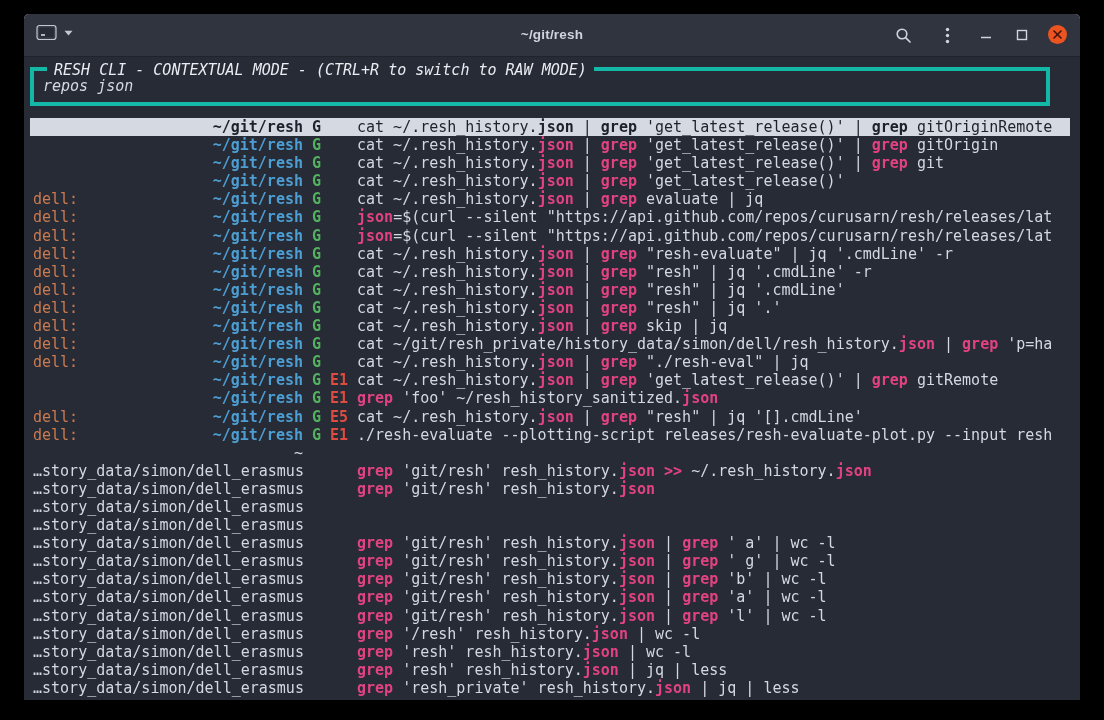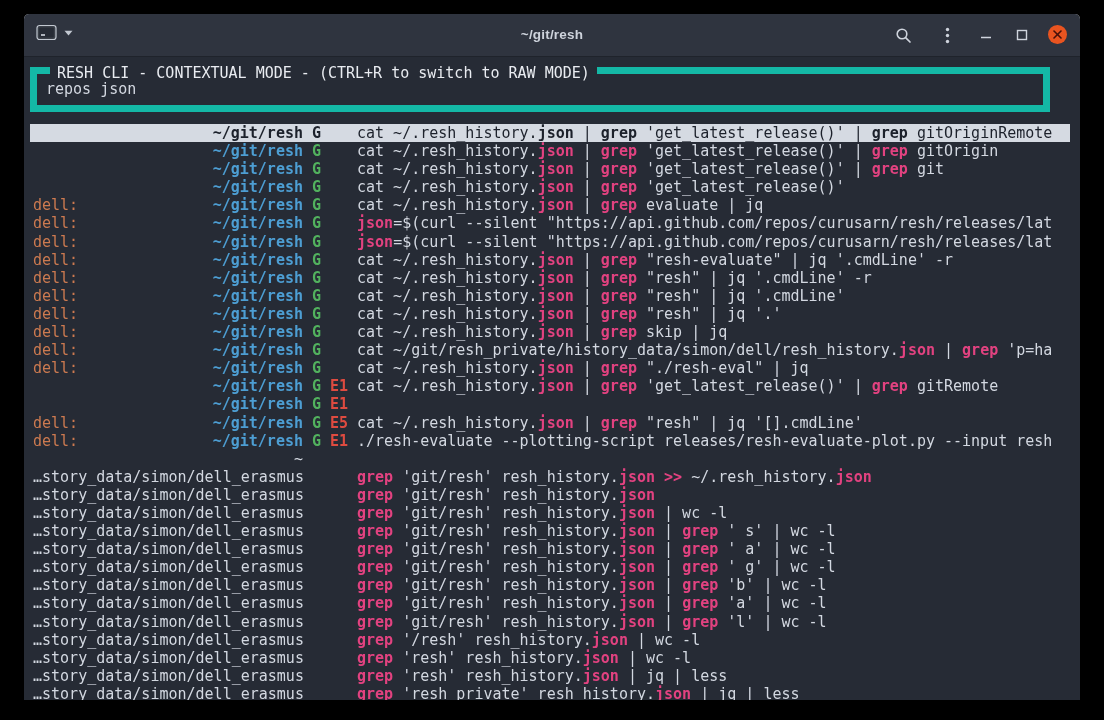--- a/index.html
+++ b/index.html
@@ -32,21 +32,21 @@
     right:13px; top:11px; width:19px; height:19px; border-radius:50%;
     background:#e95420; display:flex; align-items:center; justify-content:center;
   }
   
   .terminal {
     flex:1; background:#262b35; position:relative; overflow:hidden;
     font-family:"DejaVu Sans Mono", monospace; font-size:15px;
     line-height:18.1px; color:#d3d8e1; padding:0 10px 0 6px;
   }
   .search-box {
-    border:7px solid #14b8a6; height:31px; margin:10px 20px 0 0; position:relative;
+    border:4px solid #14b8a6; height:31px; margin:10px 20px 0 0; position:relative;font-style:italic;
   }
   .search-title {
     position:absolute; top:-10px; left:13px; background:#262b35;
     padding:0 7px; color:#e9ecf1; white-space:pre;
   }
   .search-query { padding:6px 0 0 9px; color:#d3d8e1; white-space:pre; }
   .list { margin-top:12px; }
   .row { height:18.1px; line-height:18.1px; white-space:pre; display:flex; padding-left:3px; }
   .left { width:270px; min-width:270px; display:inline-flex; justify-content:space-between; overflow:hidden; }
   .host { color:#cc7a50; }
@@ -135,28 +135,28 @@
         <div class="row"><span class="left"><span class="host">dell:</span><span class="dir cwd">~/git/resh</span></span><span class="flags"><span class="flag-g">G</span></span><span class="cmd"><span class="hl">json</span>=$(curl --silent "https://api.github.com/repos/curusarn/resh/releases/lat</span></div>
         <div class="row"><span class="left"><span class="host">dell:</span><span class="dir cwd">~/git/resh</span></span><span class="flags"><span class="flag-g">G</span></span><span class="cmd"><span class="hl">json</span>=$(curl --silent "https://api.github.com/repos/curusarn/resh/releases/lat</span></div>
         <div class="row"><span class="left"><span class="host">dell:</span><span class="dir cwd">~/git/resh</span></span><span class="flags"><span class="flag-g">G</span></span><span class="cmd">cat ~/.resh_history.<span class="hl">json</span> | <span class="hl">grep</span> "resh-evaluate" | jq '.cmdLine' -r</span></div>
         <div class="row"><span class="left"><span class="host">dell:</span><span class="dir cwd">~/git/resh</span></span><span class="flags"><span class="flag-g">G</span></span><span class="cmd">cat ~/.resh_history.<span class="hl">json</span> | <span class="hl">grep</span> "resh" | jq '.cmdLine' -r</span></div>
         <div class="row"><span class="left"><span class="host">dell:</span><span class="dir cwd">~/git/resh</span></span><span class="flags"><span class="flag-g">G</span></span><span class="cmd">cat ~/.resh_history.<span class="hl">json</span> | <span class="hl">grep</span> "resh" | jq '.cmdLine'</span></div>
         <div class="row"><span class="left"><span class="host">dell:</span><span class="dir cwd">~/git/resh</span></span><span class="flags"><span class="flag-g">G</span></span><span class="cmd">cat ~/.resh_history.<span class="hl">json</span> | <span class="hl">grep</span> "resh" | jq '.'</span></div>
         <div class="row"><span class="left"><span class="host">dell:</span><span class="dir cwd">~/git/resh</span></span><span class="flags"><span class="flag-g">G</span></span><span class="cmd">cat ~/.resh_history.<span class="hl">json</span> | <span class="hl">grep</span> skip | jq</span></div>
         <div class="row"><span class="left"><span class="host">dell:</span><span class="dir cwd">~/git/resh</span></span><span class="flags"><span class="flag-g">G</span></span><span class="cmd">cat ~/git/resh_private/history_data/simon/dell/resh_history.<span class="hl">json</span> | <span class="hl">grep</span> 'p=ha</span></div>
         <div class="row"><span class="left"><span class="host">dell:</span><span class="dir cwd">~/git/resh</span></span><span class="flags"><span class="flag-g">G</span></span><span class="cmd">cat ~/.resh_history.<span class="hl">json</span> | <span class="hl">grep</span> "./resh-eval" | jq</span></div>
         <div class="row"><span class="left"><span class="host"></span><span class="dir cwd">~/git/resh</span></span><span class="flags"><span class="flag-g">G</span><span class="flag-e">E1</span></span><span class="cmd">cat ~/.resh_history.<span class="hl">json</span> | <span class="hl">grep</span> 'get_latest_release()' | <span class="hl">grep</span> gitRemote</span></div>
-        <div class="row"><span class="left"><span class="host"></span><span class="dir cwd">~/git/resh</span></span><span class="flags"><span class="flag-g">G</span><span class="flag-e">E1</span></span></div>
+        <div class="row"><span class="left"><span class="host"></span><span class="dir cwd">~/git/resh</span></span><span class="flags"><span class="flag-g">G</span><span class="flag-e">E1</span></span><span class="cmd"><span class="hl">grep</span> 'foo' ~/resh_history_sanitized.<span class="hl">json</span></span></div>
         <div class="row"><span class="left"><span class="host">dell:</span><span class="dir cwd">~/git/resh</span></span><span class="flags"><span class="flag-g">G</span><span class="flag-e">E5</span></span><span class="cmd">cat ~/.resh_history.<span class="hl">json</span> | <span class="hl">grep</span> "resh" | jq '[].cmdLine'</span></div>
         <div class="row"><span class="left"><span class="host">dell:</span><span class="dir cwd">~/git/resh</span></span><span class="flags"><span class="flag-g">G</span><span class="flag-e">E1</span></span><span class="cmd">./resh-evaluate --plotting-script releases/resh-evaluate-plot.py --input resh</span></div>
         <div class="row"><span class="left"><span class="host"></span><span class="dir plain">~</span></span><span class="flags"></span></div>
         <div class="row"><span class="left"><span class="host"></span><span class="dir plain">…story_data/simon/dell_erasmus</span></span><span class="flags"></span><span class="cmd"><span class="hl">grep</span> 'git/resh' resh_history.<span class="hl">json</span> <span class="hl">&gt;&gt;</span> ~/.resh_history.<span class="hl">json</span></span></div>
         <div class="row"><span class="left"><span class="host"></span><span class="dir plain">…story_data/simon/dell_erasmus</span></span><span class="flags"></span><span class="cmd"><span class="hl">grep</span> 'git/resh' resh_history.<span class="hl">json</span></span></div>
-        <div class="row"><span class="left"><span class="host"></span><span class="dir plain">…story_data/simon/dell_erasmus</span></span><span class="flags"></span><span class="cmd"><span class="hl">grep</span> 'git/resh' resh_history.<span class="hl">json</span> | wc -l</span></div>
-        <div class="row"><span class="left"><span class="host"></span><span class="dir plain">…story_data/simon/dell_erasmus</span></span><span class="flags"></span><span class="cmd"><span class="hl">grep</span> 'git/resh' resh_history.<span class="hl">json</span> | <span class="hl">grep</span> ' s' | wc -l</span></div>
+        <div class="row"><span class="left"><span class="host"></span><span class="dir plain">…story_data/simon/dell_erasmus</span></span><span class="flags"></span></div>
+        <div class="row"><span class="left"><span class="host"></span><span class="dir plain">…story_data/simon/dell_erasmus</span></span><span class="flags"></span></div>
         <div class="row"><span class="left"><span class="host"></span><span class="dir plain">…story_data/simon/dell_erasmus</span></span><span class="flags"></span><span class="cmd"><span class="hl">grep</span> 'git/resh' resh_history.<span class="hl">json</span> | <span class="hl">grep</span> ' a' | wc -l</span></div>
         <div class="row"><span class="left"><span class="host"></span><span class="dir plain">…story_data/simon/dell_erasmus</span></span><span class="flags"></span><span class="cmd"><span class="hl">grep</span> 'git/resh' resh_history.<span class="hl">json</span> | <span class="hl">grep</span> ' g' | wc -l</span></div>
         <div class="row"><span class="left"><span class="host"></span><span class="dir plain">…story_data/simon/dell_erasmus</span></span><span class="flags"></span><span class="cmd"><span class="hl">grep</span> 'git/resh' resh_history.<span class="hl">json</span> | <span class="hl">grep</span> 'b' | wc -l</span></div>
         <div class="row"><span class="left"><span class="host"></span><span class="dir plain">…story_data/simon/dell_erasmus</span></span><span class="flags"></span><span class="cmd"><span class="hl">grep</span> 'git/resh' resh_history.<span class="hl">json</span> | <span class="hl">grep</span> 'a' | wc -l</span></div>
         <div class="row"><span class="left"><span class="host"></span><span class="dir plain">…story_data/simon/dell_erasmus</span></span><span class="flags"></span><span class="cmd"><span class="hl">grep</span> 'git/resh' resh_history.<span class="hl">json</span> | <span class="hl">grep</span> 'l' | wc -l</span></div>
         <div class="row"><span class="left"><span class="host"></span><span class="dir plain">…story_data/simon/dell_erasmus</span></span><span class="flags"></span><span class="cmd"><span class="hl">grep</span> '/resh' resh_history.<span class="hl">json</span> | wc -l</span></div>
         <div class="row"><span class="left"><span class="host"></span><span class="dir plain">…story_data/simon/dell_erasmus</span></span><span class="flags"></span><span class="cmd"><span class="hl">grep</span> 'resh' resh_history.<span class="hl">json</span> | wc -l</span></div>
         <div class="row"><span class="left"><span class="host"></span><span class="dir plain">…story_data/simon/dell_erasmus</span></span><span class="flags"></span><span class="cmd"><span class="hl">grep</span> 'resh' resh_history.<span class="hl">json</span> | jq | less</span></div>
         <div class="row"><span class="left"><span class="host"></span><span class="dir plain">…story_data/simon/dell_erasmus</span></span><span class="flags"></span><span class="cmd"><span class="hl">grep</span> 'resh_private' resh_history.<span class="hl">json</span> | jq | less</span></div>
       </div>

